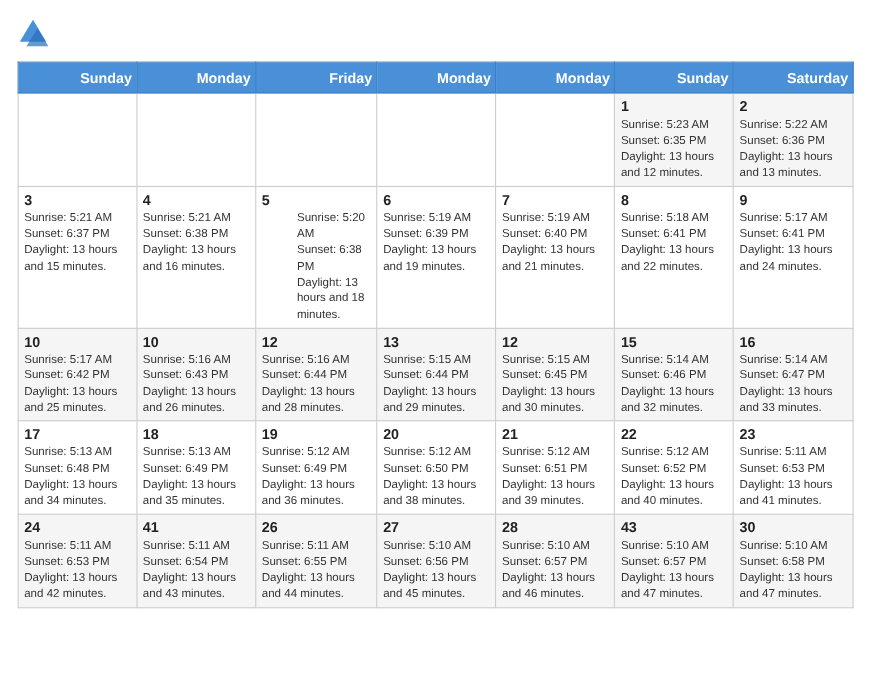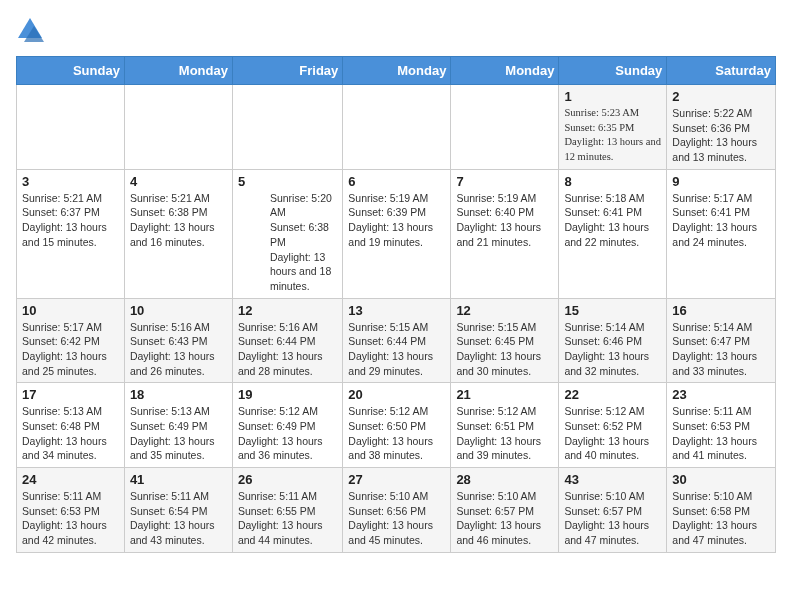--- a/index.html
+++ b/index.html
@@ -130,21 +130,21 @@
   </thead>
   <tbody id="calendar-body">
   <tr>
         <td class="empty-cell"></td>
         <td class="empty-cell"></td>
         <td class="empty-cell"></td>
         <td class="empty-cell"></td>
         <td class="empty-cell"></td>
         <td>
           <span class="day-number">1</span>
-          <div class="day-info" style="white-space: pre-line; font-family: Liberation Serif, serif;">Sunrise: 5:23 AM
+          <div class="day-info" style="white-space: pre-line;">Sunrise: 5:23 AM
 Sunset: 6:35 PM
 Daylight: 13 hours and 12 minutes.</div>
         </td>
         <td>
           <span class="day-number">2</span>
           <div class="day-info" style="white-space: pre-line;">Sunrise: 5:22 AM
 Sunset: 6:36 PM
 Daylight: 13 hours and 13 minutes.</div>
         </td>
       </tr>

